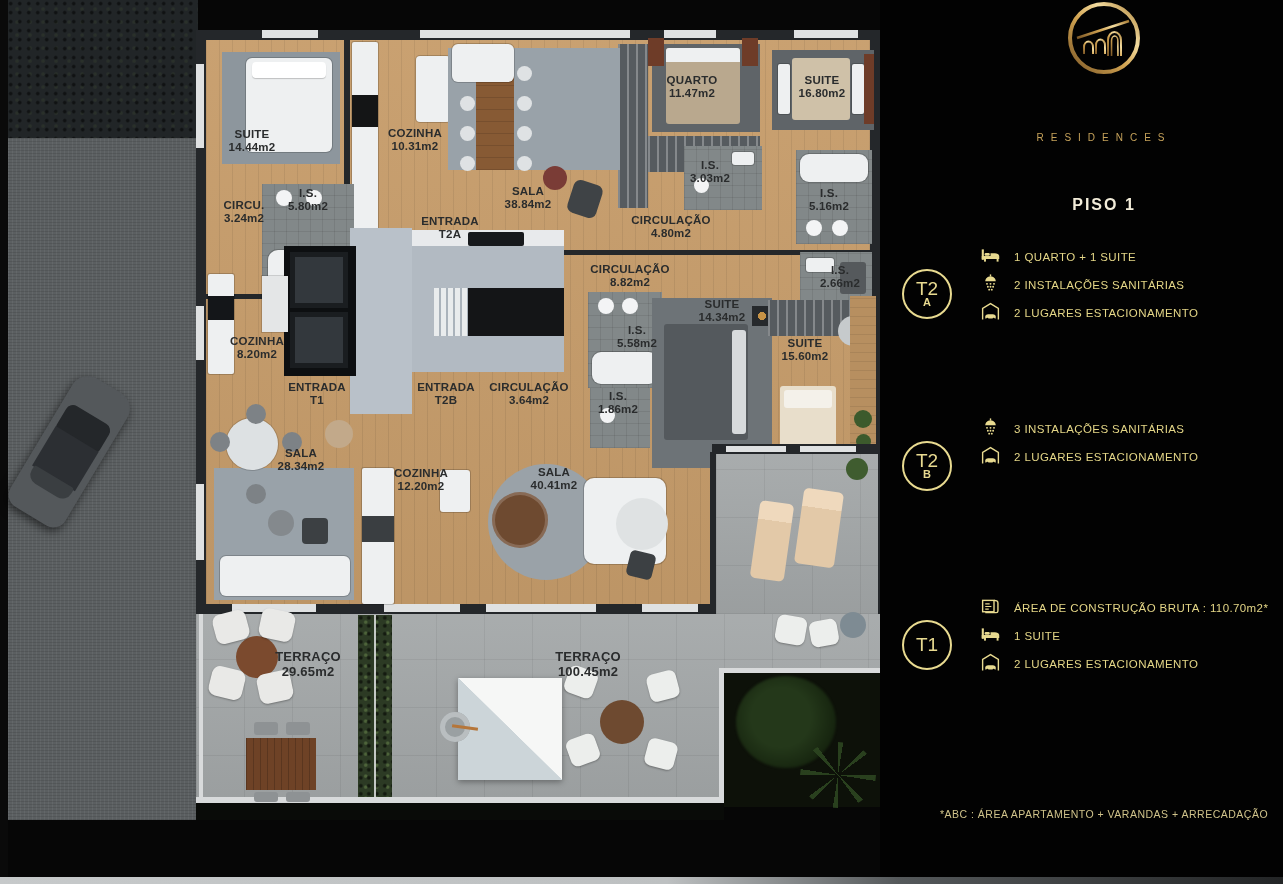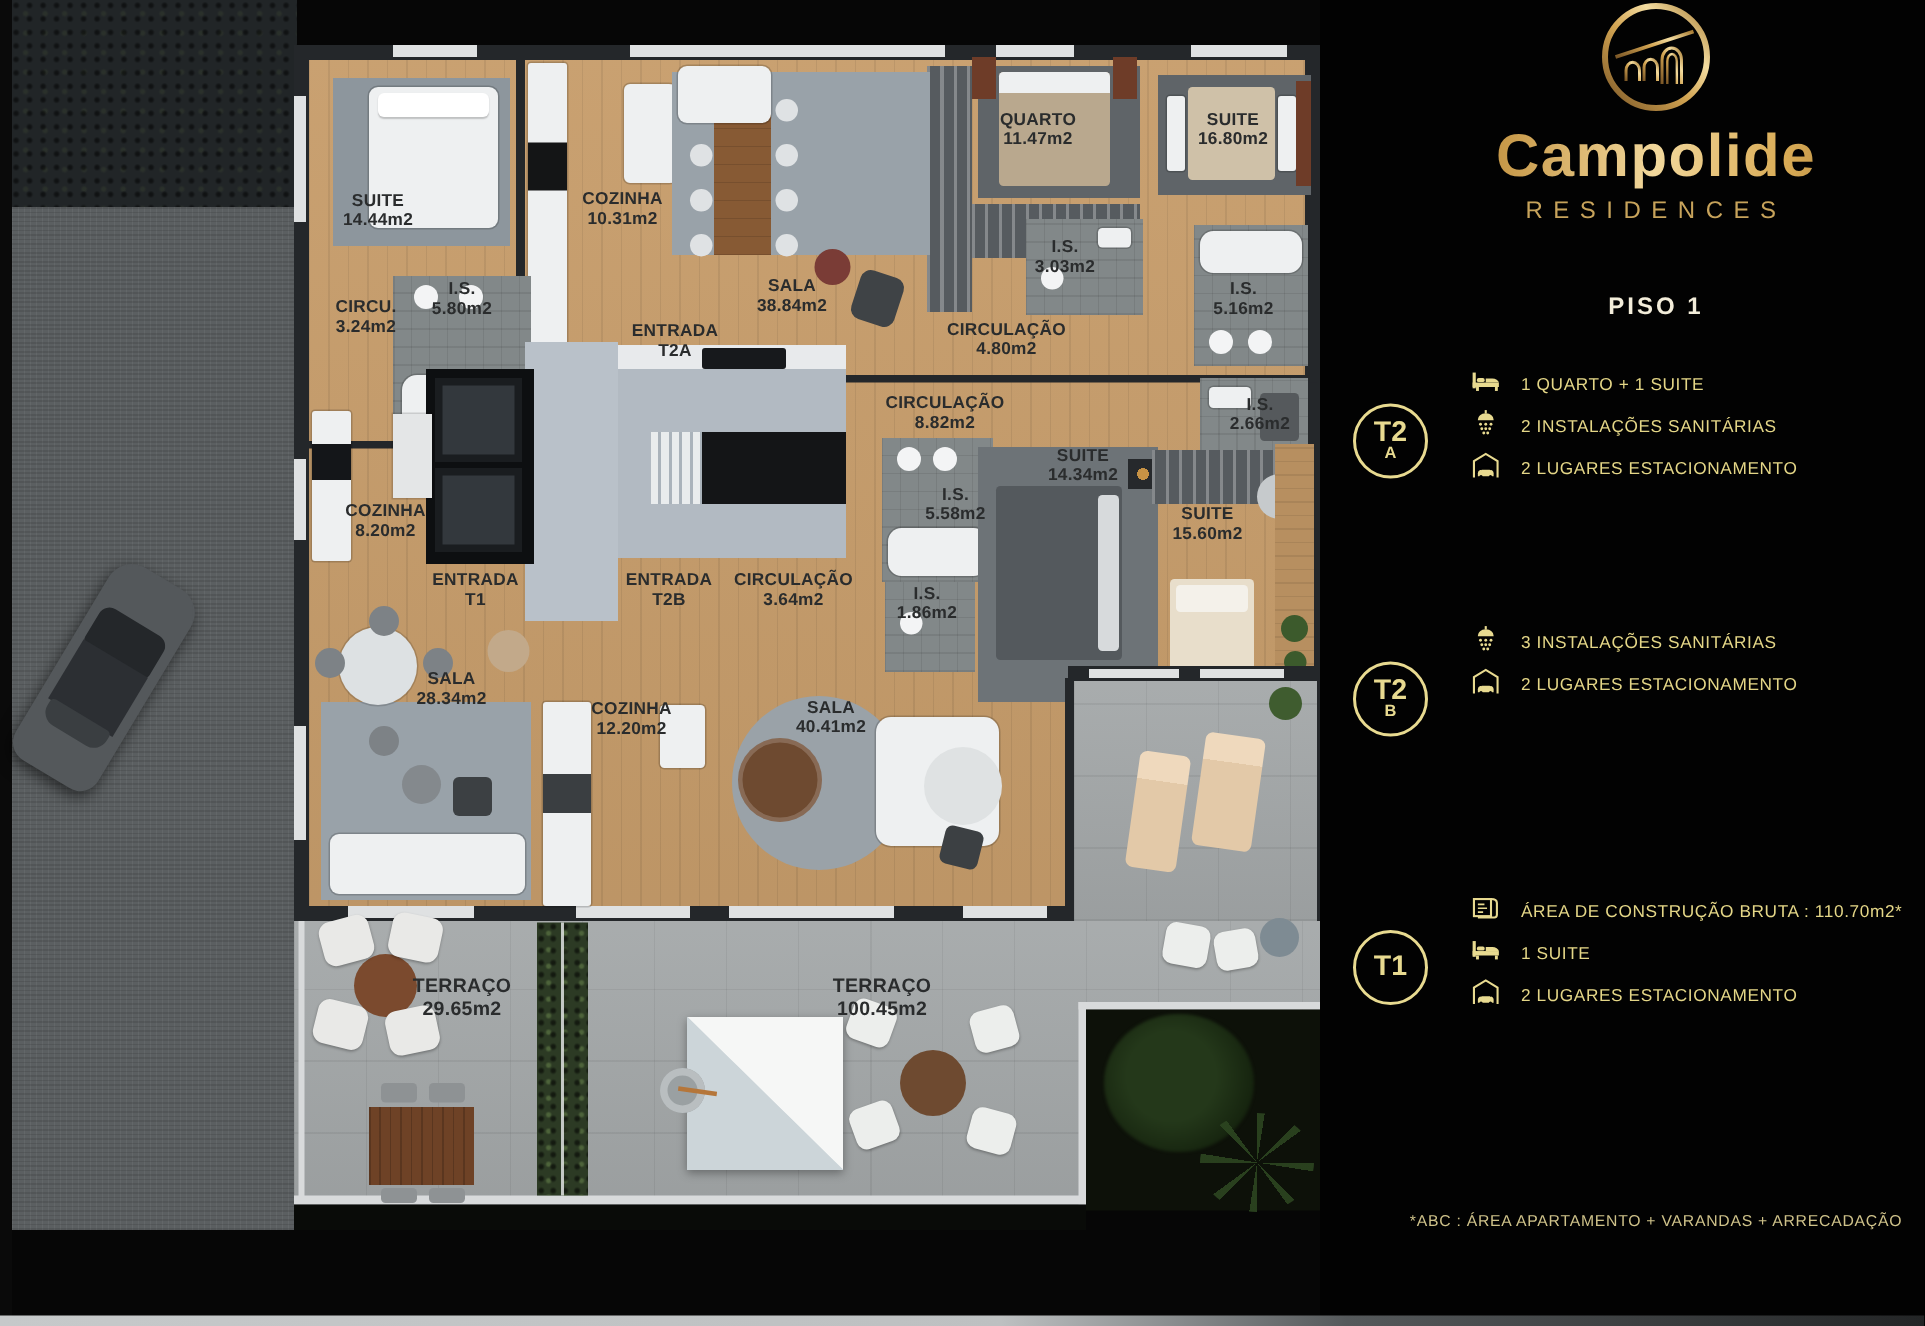--- a/index.html
+++ b/index.html
@@ -46,27 +46,27 @@
   
   .plan-label{position:absolute;transform:translate(-50%,-50%);text-align:center;
     color:#2a2c2d;font-weight:700;font-size:11.5px;line-height:1.12;letter-spacing:.2px;white-space:nowrap;z-index:50;}
   .plan-label.big{font-size:13px;}
   
   .panel{left:880px;top:0;width:403px;height:884px;background:#020202;}
   .panel-center{position:absolute;left:45px;width:358px;text-align:center;}
   .brand-name{top:82px;font-size:40px;font-weight:700;letter-spacing:1px;
     background:linear-gradient(95deg,#8a6530 0%,#c89a4a 22%,#f2d89c 50%,#d9ab55 74%,#8a6530 100%);
     -webkit-background-clip:text;background-clip:text;color:transparent;}
-  .brand-tagline{top:132px;font-size:16px;letter-spacing:7px;color:#c7a35b;}
+  .brand-tagline{top:132px;font-size:10px;letter-spacing:7px;color:#c7a35b;}
   .floor-title{top:196px;font-size:16px;font-weight:700;letter-spacing:2px;color:#f3edda;}
   .unit-block{position:absolute;left:0;width:403px;height:116px;}
   .unit-t2a{top:243px;} .unit-t2b{top:415px;} .unit-t1{top:594px;}
   .unit-badge{position:absolute;left:22px;top:26px;width:46px;height:46px;border:2.5px solid #e8da90;
     border-radius:50%;color:#e8da90;display:flex;flex-direction:column;align-items:center;justify-content:center;}
-  .unit-badge .l1{font-size:19px;font-weight:700;line-height:.9;}
+  .unit-badge .l1{font-size:19px;font-weight:400;line-height:.9;}
   .unit-badge .l2{font-size:11px;font-weight:700;line-height:1;}
   .unit-specs{position:absolute;left:100px;top:0;width:295px;}
   .spec-row{display:flex;align-items:center;height:28px;gap:13px;}
   .spec-row svg{width:21px;height:21px;flex:none;}
   .spec-text{color:#e4d687;font-size:11.5px;letter-spacing:.4px;white-space:nowrap;}
   .footnote{top:808px;font-size:10.5px;letter-spacing:.5px;color:#cfc28a;}
   .circle{border-radius:50%;}
 </style>
 </head>
 <body>
@@ -359,21 +359,20 @@
             <stop offset="1" stop-color="#a87c33"></stop>
         </linearGradient>
       </defs>
       <circle cx="40" cy="38" r="34" fill="none" stroke="url(#gold)" stroke-width="4"></circle>
       <path d="M13 38 L65 21" stroke="url(#gold)" stroke-width="2.5" fill="none"></path>
       <path d="M20 54v-7a4.5 5.5 0 0 1 9 0v7" stroke="url(#gold)" stroke-width="2" fill="none"></path>
       <path d="M32 54v-9a4.5 5.5 0 0 1 9 0v9" stroke="url(#gold)" stroke-width="2" fill="none"></path>
       <path d="M44 56V40a6.5 8 0 0 1 13 0v16" stroke="url(#gold)" stroke-width="2" fill="none"></path>
       <path d="M47.5 56V41a3.2 5 0 0 1 6.4 0v15" stroke="url(#gold)" stroke-width="1.6" fill="none"></path>
     </svg>
-    <div class="panel-center brand-name">Campolide</div>
     <div class="panel-center brand-tagline">RESIDENCES</div>
     <div class="panel-center floor-title">PISO 1</div>
 
     <div class="unit-block unit-t2a">
         <div class="unit-badge">
           <span class="l1">T2</span>
           <span class="l2">A</span>
         </div>
         <div class="unit-specs">
           <div class="spec-row">

